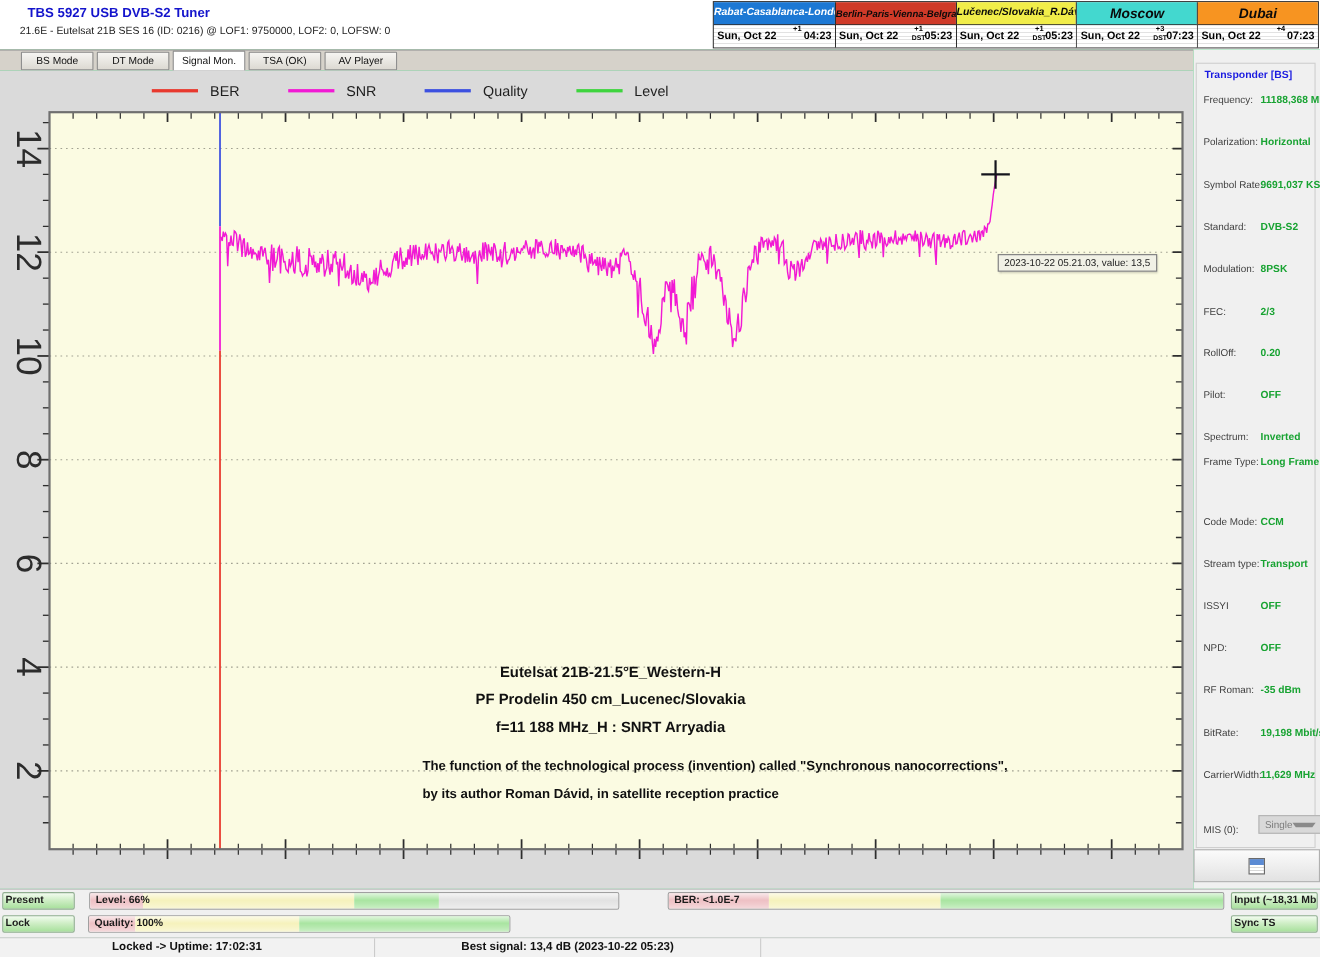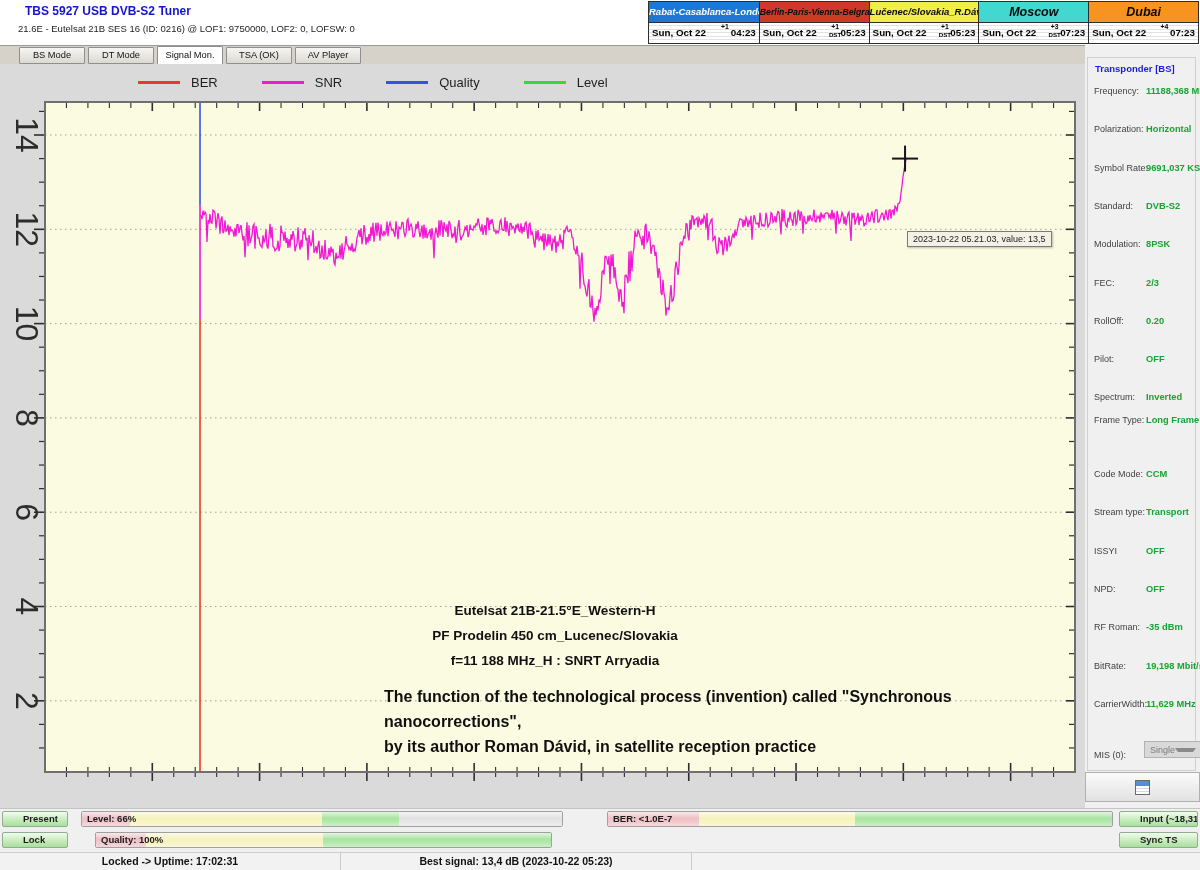--- a/index.html
+++ b/index.html
@@ -33,21 +33,21 @@
   
   .chart-panel{position:absolute;left:0;top:64px;width:1085px;height:744px;background:#dadada;}
   #chart{position:absolute;left:0;top:0;}
   .legend{position:absolute;left:138px;top:11px;display:flex;align-items:center;gap:44px;
           font-size:13px;color:#1e1e1e;}
   .leg-item{display:flex;align-items:center;gap:11px;}
   .leg-line{display:inline-block;width:42px;height:3px;}
   .ann1{position:absolute;left:330px;top:534px;width:450px;text-align:center;
         font-weight:bold;font-size:13.5px;line-height:25px;color:#101010;}
   .ann2{position:absolute;left:384px;top:620px;width:700px;
-        font-weight:bold;font-size:16px;line-height:25px;color:#101010;}
+        font-weight:bold;font-size:12px;line-height:25px;color:#101010;}
   .tooltip{position:absolute;left:907px;top:167px;background:#f1f1e6;border:1px solid #7a7a7a;
            font-size:9px;color:#222;padding:2px 5px;white-space:nowrap;box-shadow:1px 1px 2px rgba(0,0,0,.25);}
   
   .sidebar{position:absolute;left:1085px;top:45px;width:115px;height:763px;background:#f0f0f0;}
   .groupbox{position:absolute;left:2px;top:12px;width:109px;height:714px;border:1px solid #cfcfcf;box-sizing:border-box;}
   .gb-title{position:absolute;left:5px;top:5px;background:#f0f0f0;padding:0 2px;
             color:#1a1ae0;font-size:9.5px;font-weight:bold;white-space:nowrap;}
   .tp-row{position:absolute;left:6px;right:2px;height:12px;white-space:nowrap;}
   .tp-label{position:absolute;left:0;font-size:9px;color:#3f3f3f;}
   .tp-value{position:absolute;left:52px;font-size:9.3px;font-weight:bold;}
@@ -59,21 +59,21 @@
   .chev{width:0;height:0;border-left:3.5px solid transparent;border-right:3.5px solid transparent;
         border-top:4px solid #8a8a8a;margin-right:4px;}
   .panel-btn{position:absolute;left:0px;top:727px;width:113px;height:28px;border:1px solid #b0b0b0;
              background:linear-gradient(#fbfbfb,#e2e2e2);display:flex;align-items:center;justify-content:center;cursor:pointer;}
   .win-icon{width:13px;height:13px;border:1px solid #6a6a6a;
      background:linear-gradient(#5b8bd4 0 5px,#ffffff 5px 7px,#d8d8d8 7px 8px,#ffffff 8px 10px,#d8d8d8 10px 11px,#ffffff 11px);}
   
   .bottom{position:absolute;left:0;top:808px;width:1200px;height:44px;background:#f0f0f0;border-top:1px solid #c4c4c4;box-sizing:border-box;}
   .badge{position:absolute;height:16px;border:1px solid #8fae8f;border-radius:2px;box-sizing:border-box;
          background:linear-gradient(180deg,#f2fcef 0%,#cfeec6 45%,#a8e09c 100%);
-         font-size:9.5px;font-weight:600;line-height:14px;padding-left:20px;color:#1c1c1c;white-space:nowrap;overflow:hidden;}
+         font-size:9.5px;font-weight:600;line-height:14px;padding-left:2px;color:#1c1c1c;white-space:nowrap;overflow:hidden;}
   .pbar{position:absolute;height:16px;border:1px solid #a0a0a0;border-radius:2px;overflow:hidden;
         display:flex;background:#ffffff;box-sizing:border-box;}
   .pseg{height:100%;}
   .pbar::after{content:"";position:absolute;left:0;top:0;right:0;bottom:0;
      background:linear-gradient(180deg,rgba(255,255,255,.65),rgba(255,255,255,0) 45%,rgba(255,255,255,.15) 70%,rgba(255,255,255,.4));}
   .plabel{position:absolute;left:5px;top:0;line-height:14px;font-size:9.5px;font-weight:600;color:#1b1b1b;z-index:2;white-space:nowrap;}
   
   .statusbar{position:absolute;left:0;top:852px;width:1200px;height:18px;background:#f2f2f2;
              border-top:1px solid #cfcfcf;display:flex;box-sizing:border-box;}
   .sb-cell{border-right:1px solid #cbcbcb;font-size:10.5px;font-weight:600;color:#111;
@@ -451,21 +451,21 @@
   <div class="bottom">
     <div class="badge" style="left:2px;top:2px;width:66px;">Present</div>
     <div class="badge" style="left:2px;top:23px;width:66px;">Lock</div>
     <div class="pbar" id="bar-level" style="left:81px;top:2px;width:482px;">
         <div class="pseg" style="width: 10%; background: rgb(238, 192, 196);"></div>
         <div class="pseg" style="width: 40%; background: rgb(246, 242, 188);"></div>
         <div class="pseg" style="width: 16%; background: rgb(169, 229, 161);"></div>
         <div class="pseg" style="width: 34%; background: rgb(226, 226, 226);"></div>
         <span class="plabel">Level: 66%</span>
       </div>
-    <div class="pbar" id="bar-quality" style="left:95px;top:23px;width:457px;">
+    <div class="pbar" id="bar-quality" style="left:80px;top:23px;width:384px;">
         <div class="pseg" style="width: 11%; background: rgb(238, 192, 196);"></div>
         <div class="pseg" style="width: 39%; background: rgb(246, 242, 188);"></div>
         <div class="pseg" style="width: 50%; background: rgb(169, 229, 161);"></div>
         <span class="plabel">Quality: 100%</span>
       </div>
     <div class="pbar" id="bar-ber" style="left:607px;top:2px;width:506px;">
         <div class="pseg" style="width: 18%; background: rgb(238, 192, 196);"></div>
         <div class="pseg" style="width: 31%; background: rgb(246, 242, 188);"></div>
         <div class="pseg" style="width: 51%; background: rgb(169, 229, 161);"></div>
         <span class="plabel">BER: &lt;1.0E-7</span>

